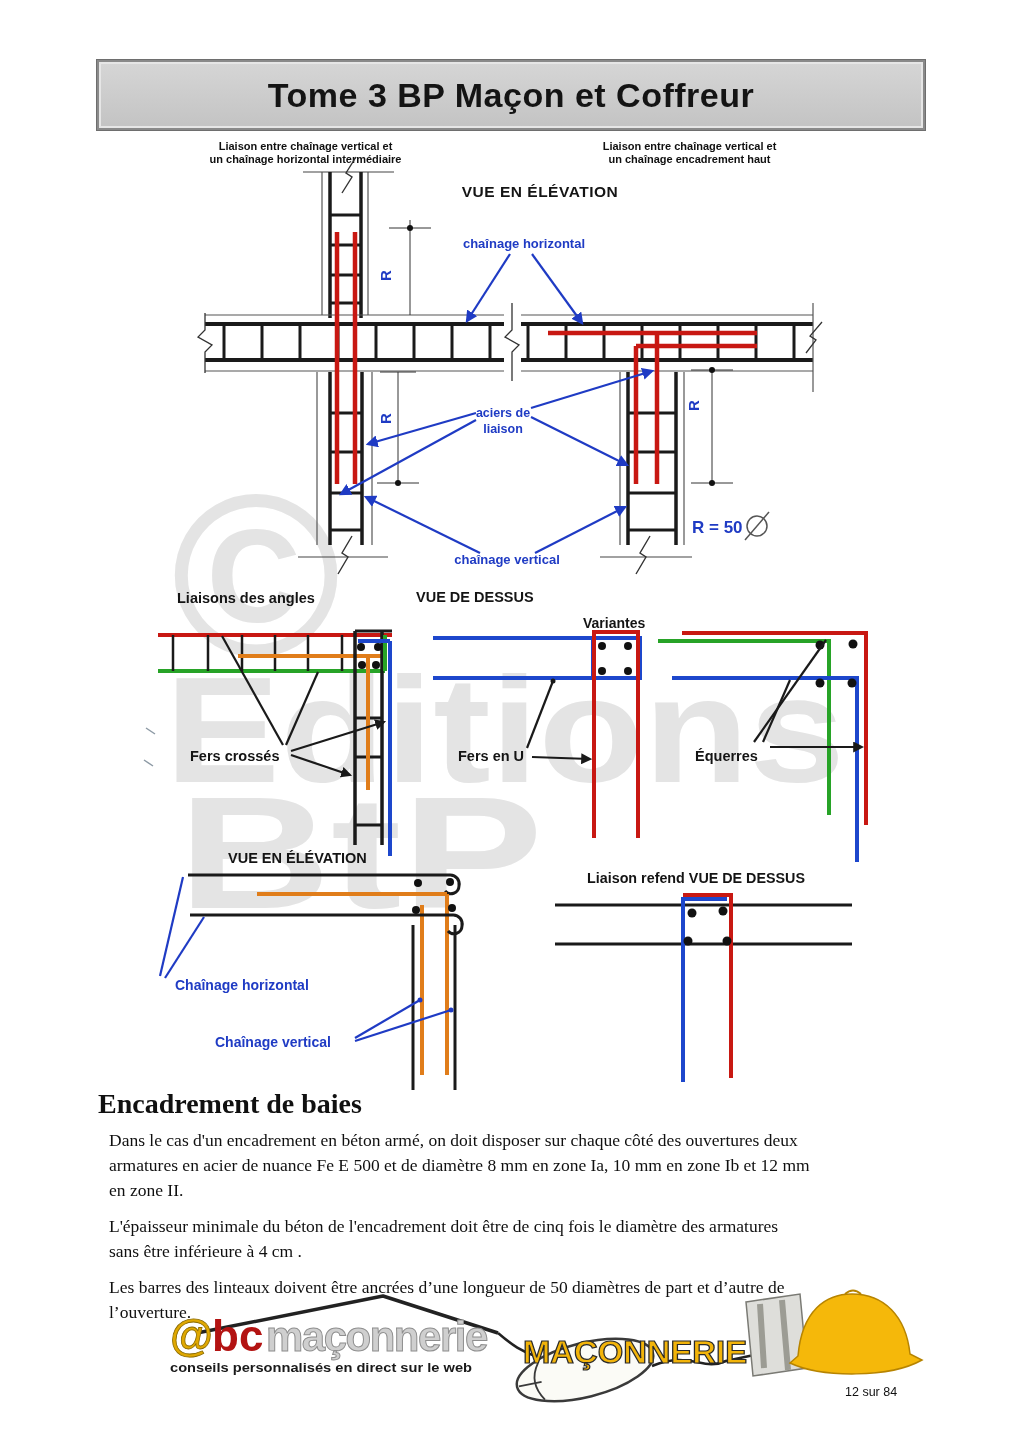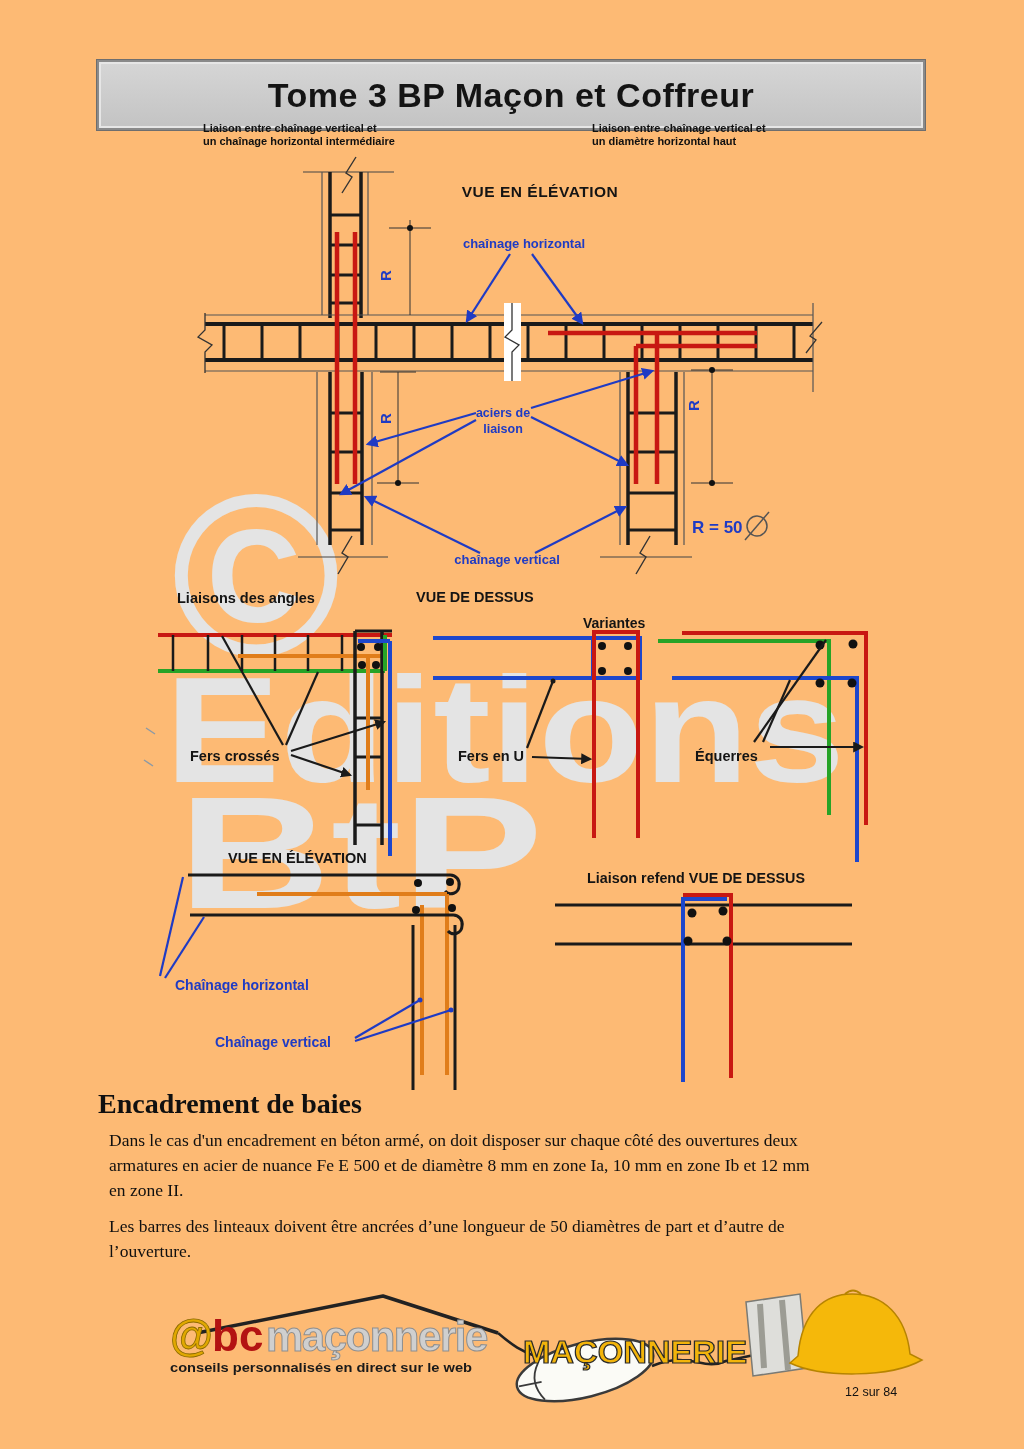--- a/index.html
+++ b/index.html
@@ -1,24 +1,24 @@
 <!DOCTYPE html>
 <html><head>
 <meta charset="utf-8">
 <style>
   html,body{margin:0;padding:0;background:#888;}
-  .page{position:relative;width:1024px;height:1449px;background:#fdba74;overflow:hidden;
+  .page{position:relative;width:1024px;height:1449px;background:#ffffff;overflow:hidden;
         font-family:"Liberation Sans",sans-serif;}
   .header-box{position:absolute;left:97px;top:60px;width:824px;height:66px;
         background:linear-gradient(#d6d6d6,#c3c3c3);
         border:2px solid #8a8a8a;box-shadow:0 0 0 1px #6e6e6e, inset 0 0 0 2px #e6e6e6;
         display:flex;align-items:center;justify-content:center;}
   .header-box h1{margin:0;font-size:34px;font-weight:bold;color:#141414;letter-spacing:.5px;}
-  .top-label{position:absolute;top:122px;font-size:11px;font-weight:bold;color:#101010;
-        text-align:left;line-height:12.5px;}
+  .top-label{position:absolute;top:140px;font-size:11px;font-weight:bold;color:#101010;
+        text-align:center;line-height:12.5px;}
   .top-label.left{left:203px;width:205px;}
   .top-label.right{left:592px;width:195px;}
   .diagram-svg{position:absolute;left:0;top:0;}
   svg text{font-family:"Liberation Sans",sans-serif;}
   .lbl-blue{fill:#1f3bc4;font-weight:bold;}
   .lbl-black{fill:#141414;font-weight:bold;}
   .wm{fill:#e4e4e4;font-weight:bold;}
   .body-text{position:absolute;left:98px;top:1091px;width:850px;color:#101010;
         font-family:"Liberation Serif",serif;}
   .body-text h2{margin:0 0 5px 0;font-size:28px;line-height:26px;font-weight:bold;}
@@ -32,21 +32,21 @@
   <div class="header-box">
     <h1>Tome 3 BP Maçon et Coffreur</h1>
   </div>
 
   <div class="top-label left">
     <span>Liaison entre chaînage vertical et</span><br>
     <span>un chaînage horizontal intermédiaire</span>
   </div>
   <div class="top-label right">
     <span>Liaison entre chaînage vertical et</span><br>
-    <span>un diamètre horizontal haut</span>
+    <span>un chaînage encadrement haut</span>
   </div>
 
   <svg class="diagram-svg" width="1024" height="1449" viewBox="0 0 1024 1449">
     <defs>
       <marker id="mb" viewBox="0 0 10 10" refX="8" refY="5" markerWidth="5.5" markerHeight="5.5" orient="auto-start-reverse">
         <path d="M0,0 L10,5 L0,10 z" fill="#1f3bc4"></path>
       </marker>
       <marker id="mk" viewBox="0 0 10 10" refX="8" refY="5" markerWidth="5" markerHeight="5" orient="auto-start-reverse">
         <path d="M0,0 L10,5 L0,10 z" fill="#1a1a1a"></path>
       </marker>
@@ -348,17 +348,19 @@
 
       <text x="845" y="1396" font-size="12.5" fill="#111">12 sur 84</text>
     </g>
   </svg>
 
   <div class="body-text">
     <h2>Encadrement de baies</h2>
     <p>Dans le cas d'un encadrement en béton armé, on doit disposer sur chaque côté des ouvertures deux
 armatures en acier de nuance Fe E 500 et de diamètre 8 mm en zone Ia, 10 mm en zone Ib et 12 mm
 en zone II.</p>
+    <p>L'épaisseur minimale du béton de l'encadrement doit être de cinq fois le diamètre des armatures
+sans être inférieure à 4 cm .</p>
     <p>Les barres des linteaux doivent être ancrées d’une longueur de 50 diamètres de part et d’autre de
 l’ouverture.</p>
   </div>
 
 </div>
 
 </body></html>

